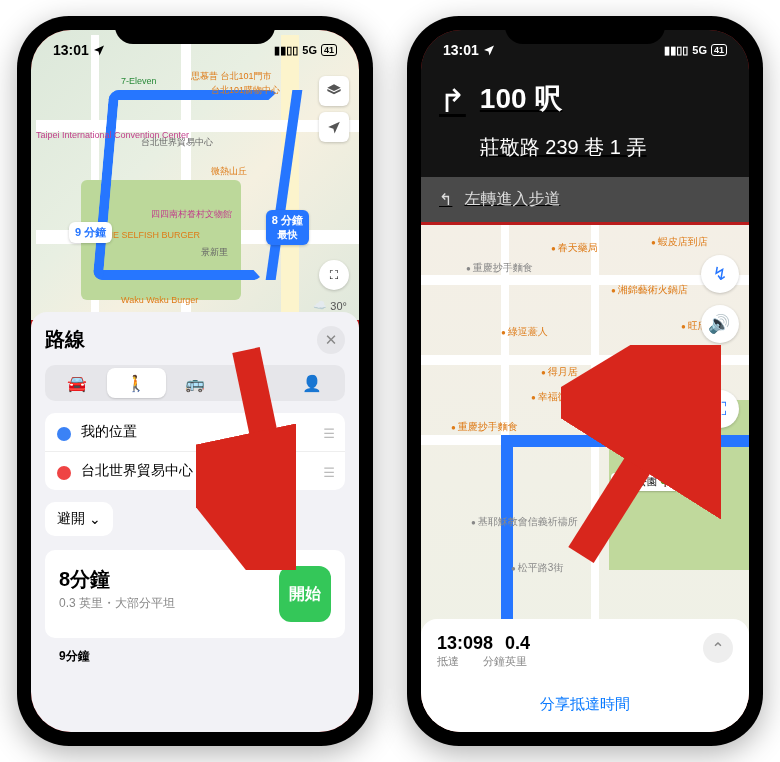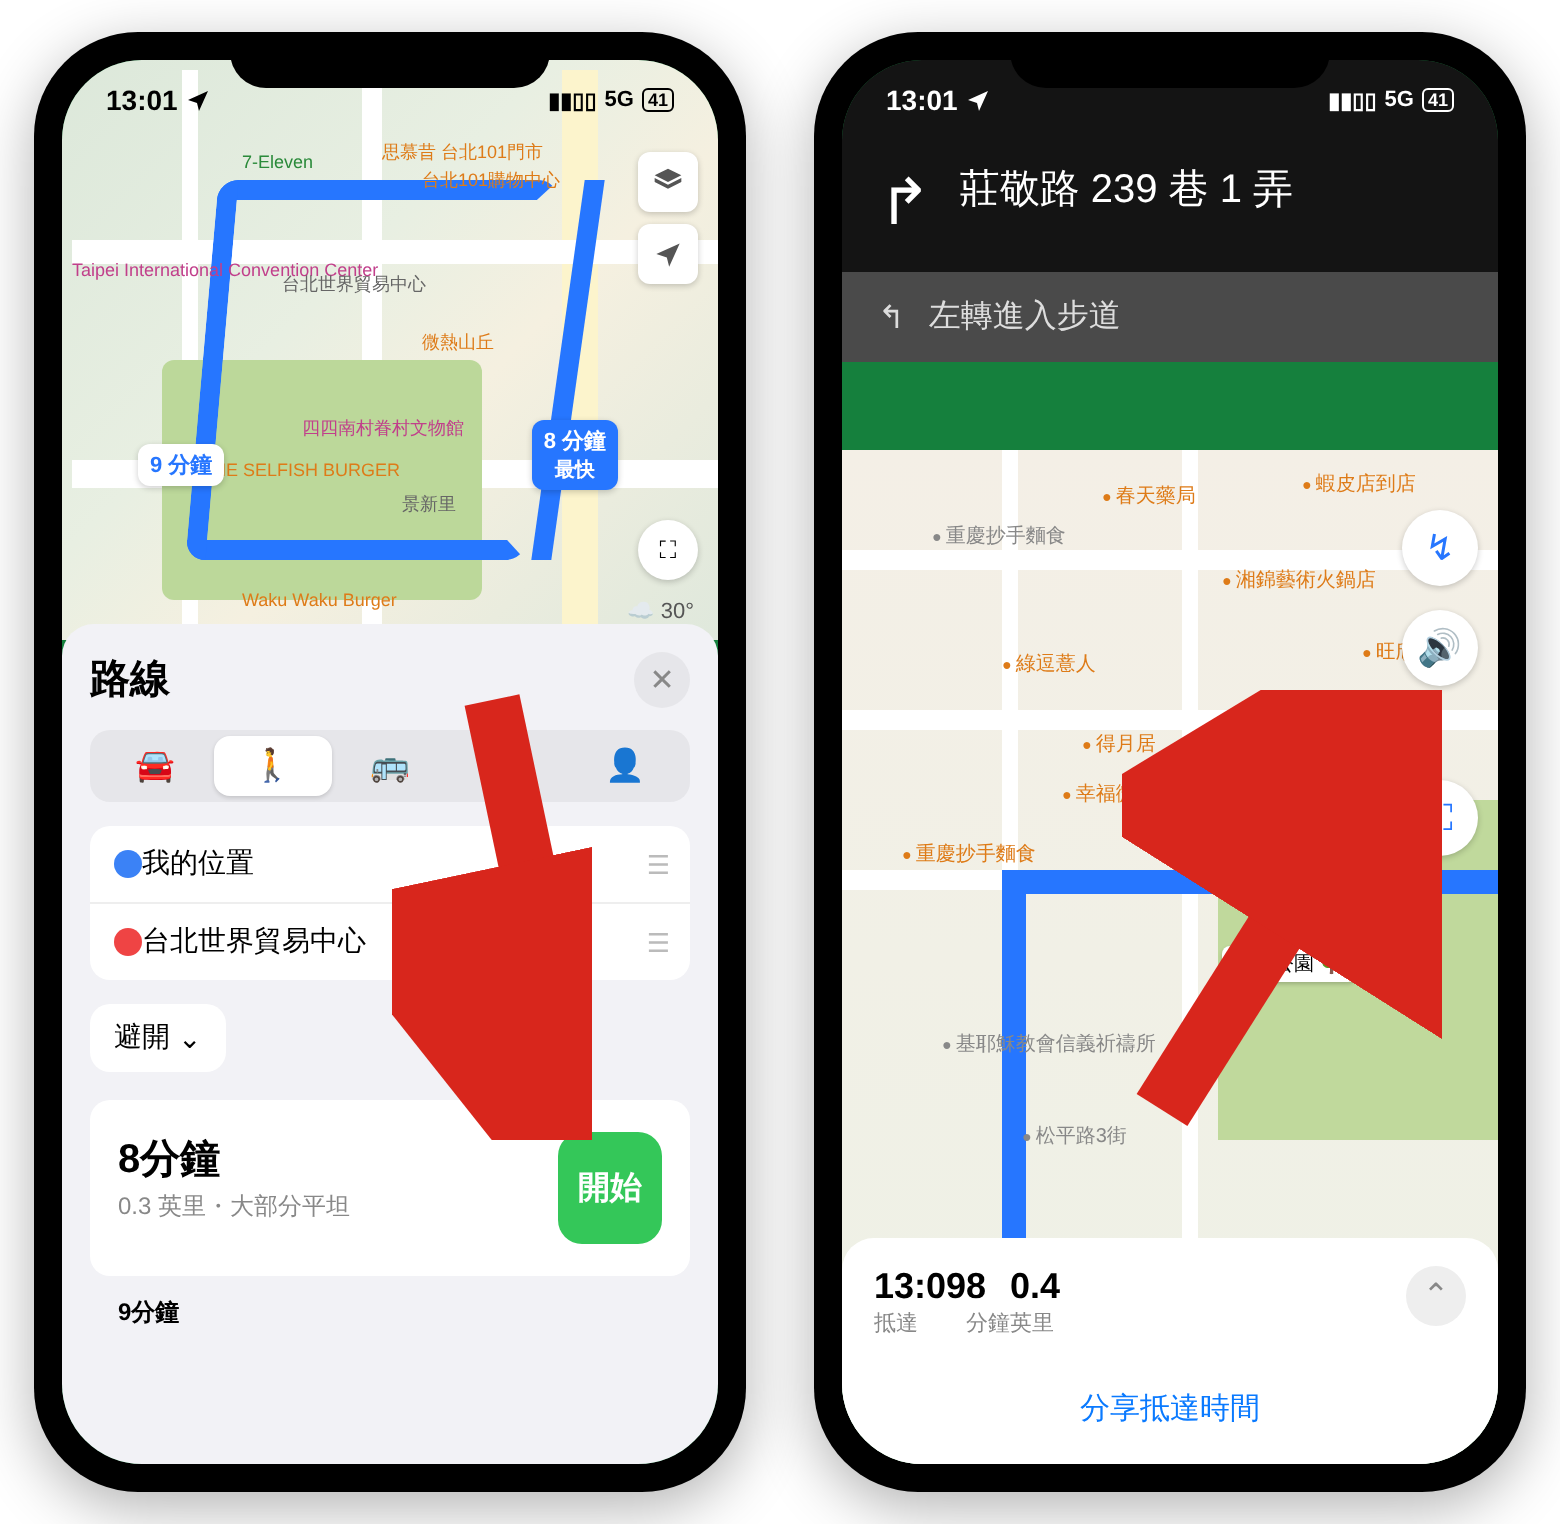--- a/index.html
+++ b/index.html
@@ -17,24 +17,25 @@
     height: 730px;
     background: #000;
     border-radius: 52px;
     padding: 14px;
     box-shadow: 0 8px 30px rgba(0,0,0,0.3);
     position: relative;
   }
   .screen {
     width: 100%;
     height: 100%;
-    background: #15803d;
+    background: #b91c1c;
     border-radius: 40px;
     overflow: hidden;
     position: relative;
+    text-decoration: underline;
   }
   .notch {
     position: absolute;
     top: 0; left: 50%;
     transform: translateX(-50%);
     width: 160px; height: 28px;
     background: #000;
     border-bottom-left-radius: 18px;
     border-bottom-right-radius: 18px;
     z-index: 50;
@@ -150,21 +151,21 @@
     font-size:16px;
     color:#777;
   }
   .mode-seg.active { background:#fff; color:#000; box-shadow:0 1px 2px rgba(0,0,0,0.15); }
   .loc-card {
     margin-top:12px;
     background:#fff;
     border-radius:10px;
   }
   .loc-row {
-    display:flex; align-items:center; 
+    display:flex; align-items:flex-end; gap:10px;
     padding:10px 12px;
     font-size:14px;
   }
   .loc-row + .loc-row { border-top:1px solid #eee; }
   .dot { width:14px; height:14px; border-radius:7px; display:inline-block; flex-shrink:0; }
   .dot-blue { background:#3b82f6; }
   .dot-red { background:#ef4444; }
   .hamb { margin-left:auto; color:#bbb; font-size:13px; letter-spacing:-2px; }
   .avoid-btn {
     margin-top:12px;
@@ -204,21 +205,21 @@
   .nav-header {
     background:#141414;
     color:#fff;
     padding:50px 18px 16px;
     display:flex;
     gap:14px;
     align-items:flex-start;
   }
   .turn-icon { font-size:32px; margin-top:2px; flex-shrink:0; }
   .nav-dist { font-size:28px; font-weight:700; }
-  .nav-street { font-size:20px; margin-top:1px; }
+  .nav-street { font-size:20px; margin-top:16px; }
   .nav-sub {
     background:#4a4a4a;
     color:#ddd;
     padding:12px 18px;
     font-size:16px;
     display:flex; align-items:center; gap:12px;
   }
   .map2 {
     position:absolute;
     top:195px; left:0; right:0; bottom:0;
@@ -421,20 +422,21 @@
       <div class="status-right">
         <span>▮▮▯▯</span>
         <span>5G</span>
         <span style="border:1px solid #fff;border-radius:3px;padding:0 2px;font-size:9px;">41</span>
       </div>
     </div>
 
     <div class="nav-header">
       <span class="turn-icon">↱</span>
       <div>
+        <div class="nav-dist">100 呎</div>
         <div class="nav-street">莊敬路 239 巷 1 弄</div>
       </div>
     </div>
     <div class="nav-sub">
       <span>↰</span>
       <span>左轉進入步道</span>
     </div>
 
     <div class="map2">
       <div class="map2-roads"></div>

